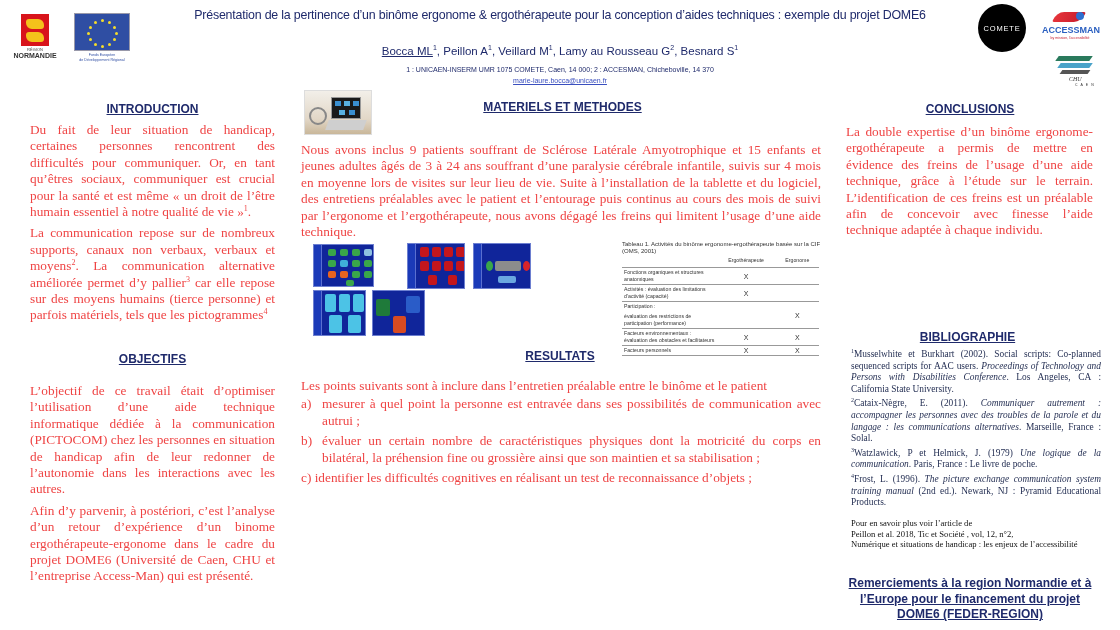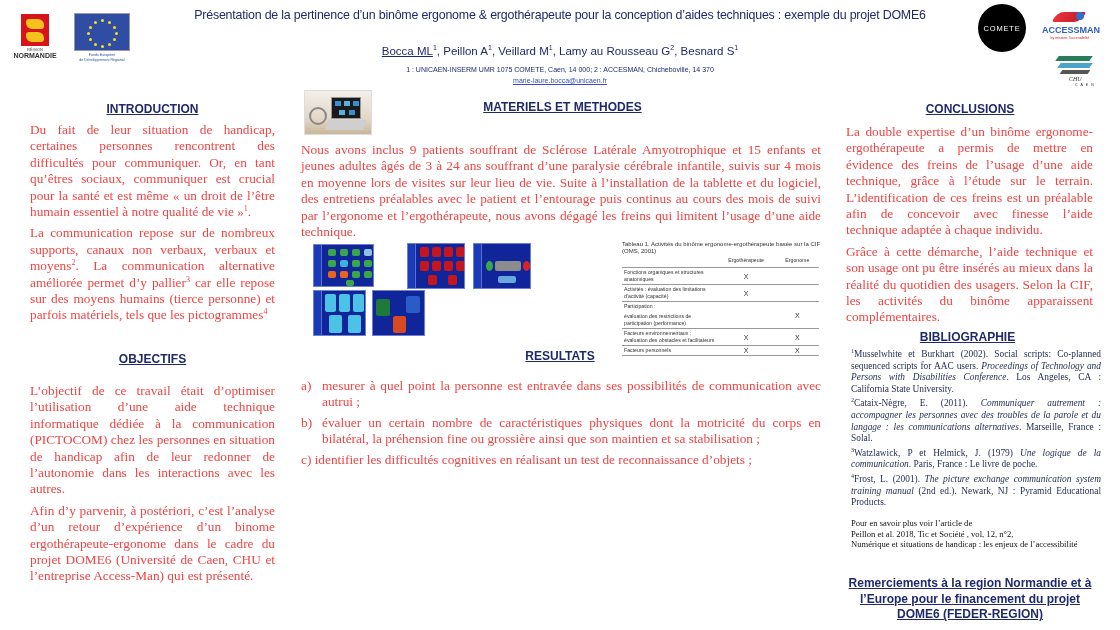--- a/index.html
+++ b/index.html
@@ -272,39 +272,39 @@
     <tr>
         <td>Facteurs personnels</td>
         <td class="x">X</td>
         <td class="x">X</td>
       </tr>
   </tbody>
 </table>
 
 <div class="abs h res-h">RESULTATS</div>
 <div class="abs body res">
+  <p style="margin-bottom:2px">Les points suivants sont à inclure dans l’entretien préalable entre le binôme et le patient</p>
   <ol>
     <li><span class="lbl">a)</span><span>mesurer à quel point la personne est entravée dans ses possibilités de communication avec autrui ;</span></li>
     <li><span class="lbl">b)</span><span>évaluer un certain nombre de caractéristiques physiques dont la motricité du corps en bilatéral, la préhension fine ou grossière ainsi que son maintien et sa stabilisation ;</span></li>
     <li class="flat"><span class="lbl">c)</span> <span>identifier les difficultés cognitives en réalisant un test de reconnaissance d’objets ;</span></li>
   </ol>
 </div>
 
 <div class="abs h conc-h">CONCLUSIONS</div>
 <div class="abs body conc">
   <p>La double expertise d’un binôme ergonome-ergothérapeute a permis de mettre en évidence des freins de l’usage d’une aide technique, grâce à l’étude sur le terrain. L’identification de ces freins est un préalable afin de concevoir avec finesse l’aide technique adaptée à chaque individu.</p>
-  <p>Grâce à cette démarche, l’aide technique et son usage ont pu être insérés au mieux dans la réalité du quotidien des usagers. Selon la CIF, les activités du binôme apparaissent complémentaires.</p>
 </div>
 
 <div class="abs h biblio-h">BIBLIOGRAPHIE</div>
 <div class="abs biblio">
   <p><sup>1</sup><span>Musselwhite et Burkhart (2002). Social scripts: Co-planned sequenced scripts for AAC users. </span><i>Proceedings of Technology and Persons with Disabilities Conference</i><span>. Los Angeles, CA : California State University.</span></p>
   <p><sup>2</sup><span>Cataix-Nègre, E. (2011). </span><i>Communiquer autrement : accompagner les personnes avec des troubles de la parole et du langage : les communications alternatives</i><span>. Marseille, France : Solal.</span></p>
   <p><sup>3</sup><span>Watzlawick, P et Helmick, J. (1979) </span><i>Une logique de la communication</i><span>. Paris, France : Le livre de poche.</span></p>
-  <p><sup>4</sup><span>Frost, L. (2001). </span><i>The picture exchange communication system training manual</i><span> (2nd ed.). Newark, NJ : Pyramid Educational Products.</span></p>
+  <p><sup>4</sup><span>Frost, L. (1996). </span><i>The picture exchange communication system training manual</i><span> (2nd ed.). Newark, NJ : Pyramid Educational Products.</span></p>
 </div>
 
 <div class="abs more">
   <div>Pour en savoir plus voir l’article de</div>
   <div>Peillon et al. 2018, Tic et Société , vol, 12, n°2,</div>
   <div>Numérique et situations de handicap : les enjeux de l’accessibilité</div>
 </div>
 
 <div class="abs thanks">Remerciements à la region Normandie et à l’Europe  pour le financement du projet DOME6 (FEDER-REGION)</div>
 

